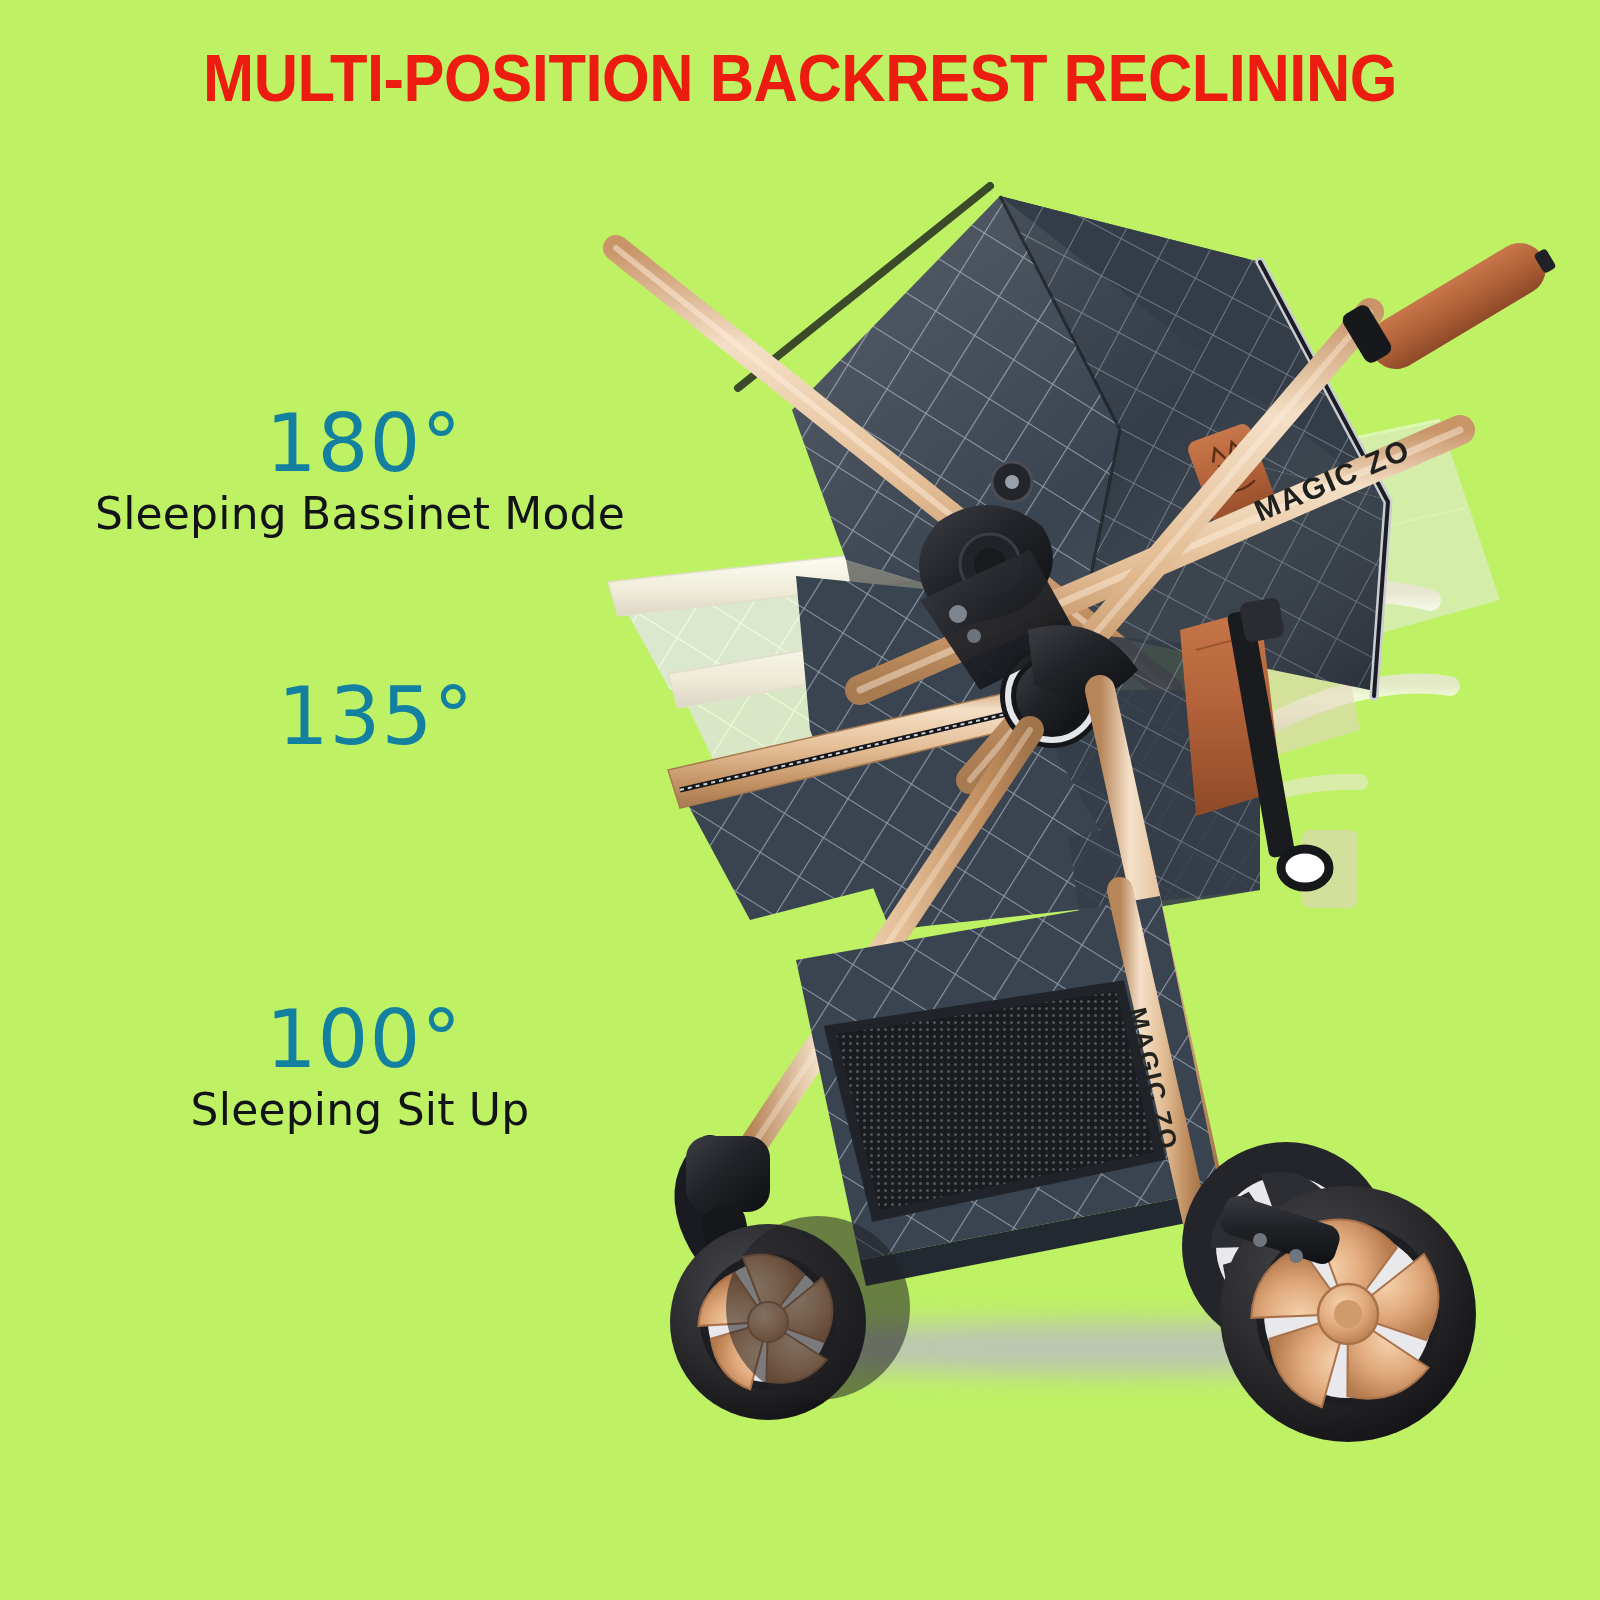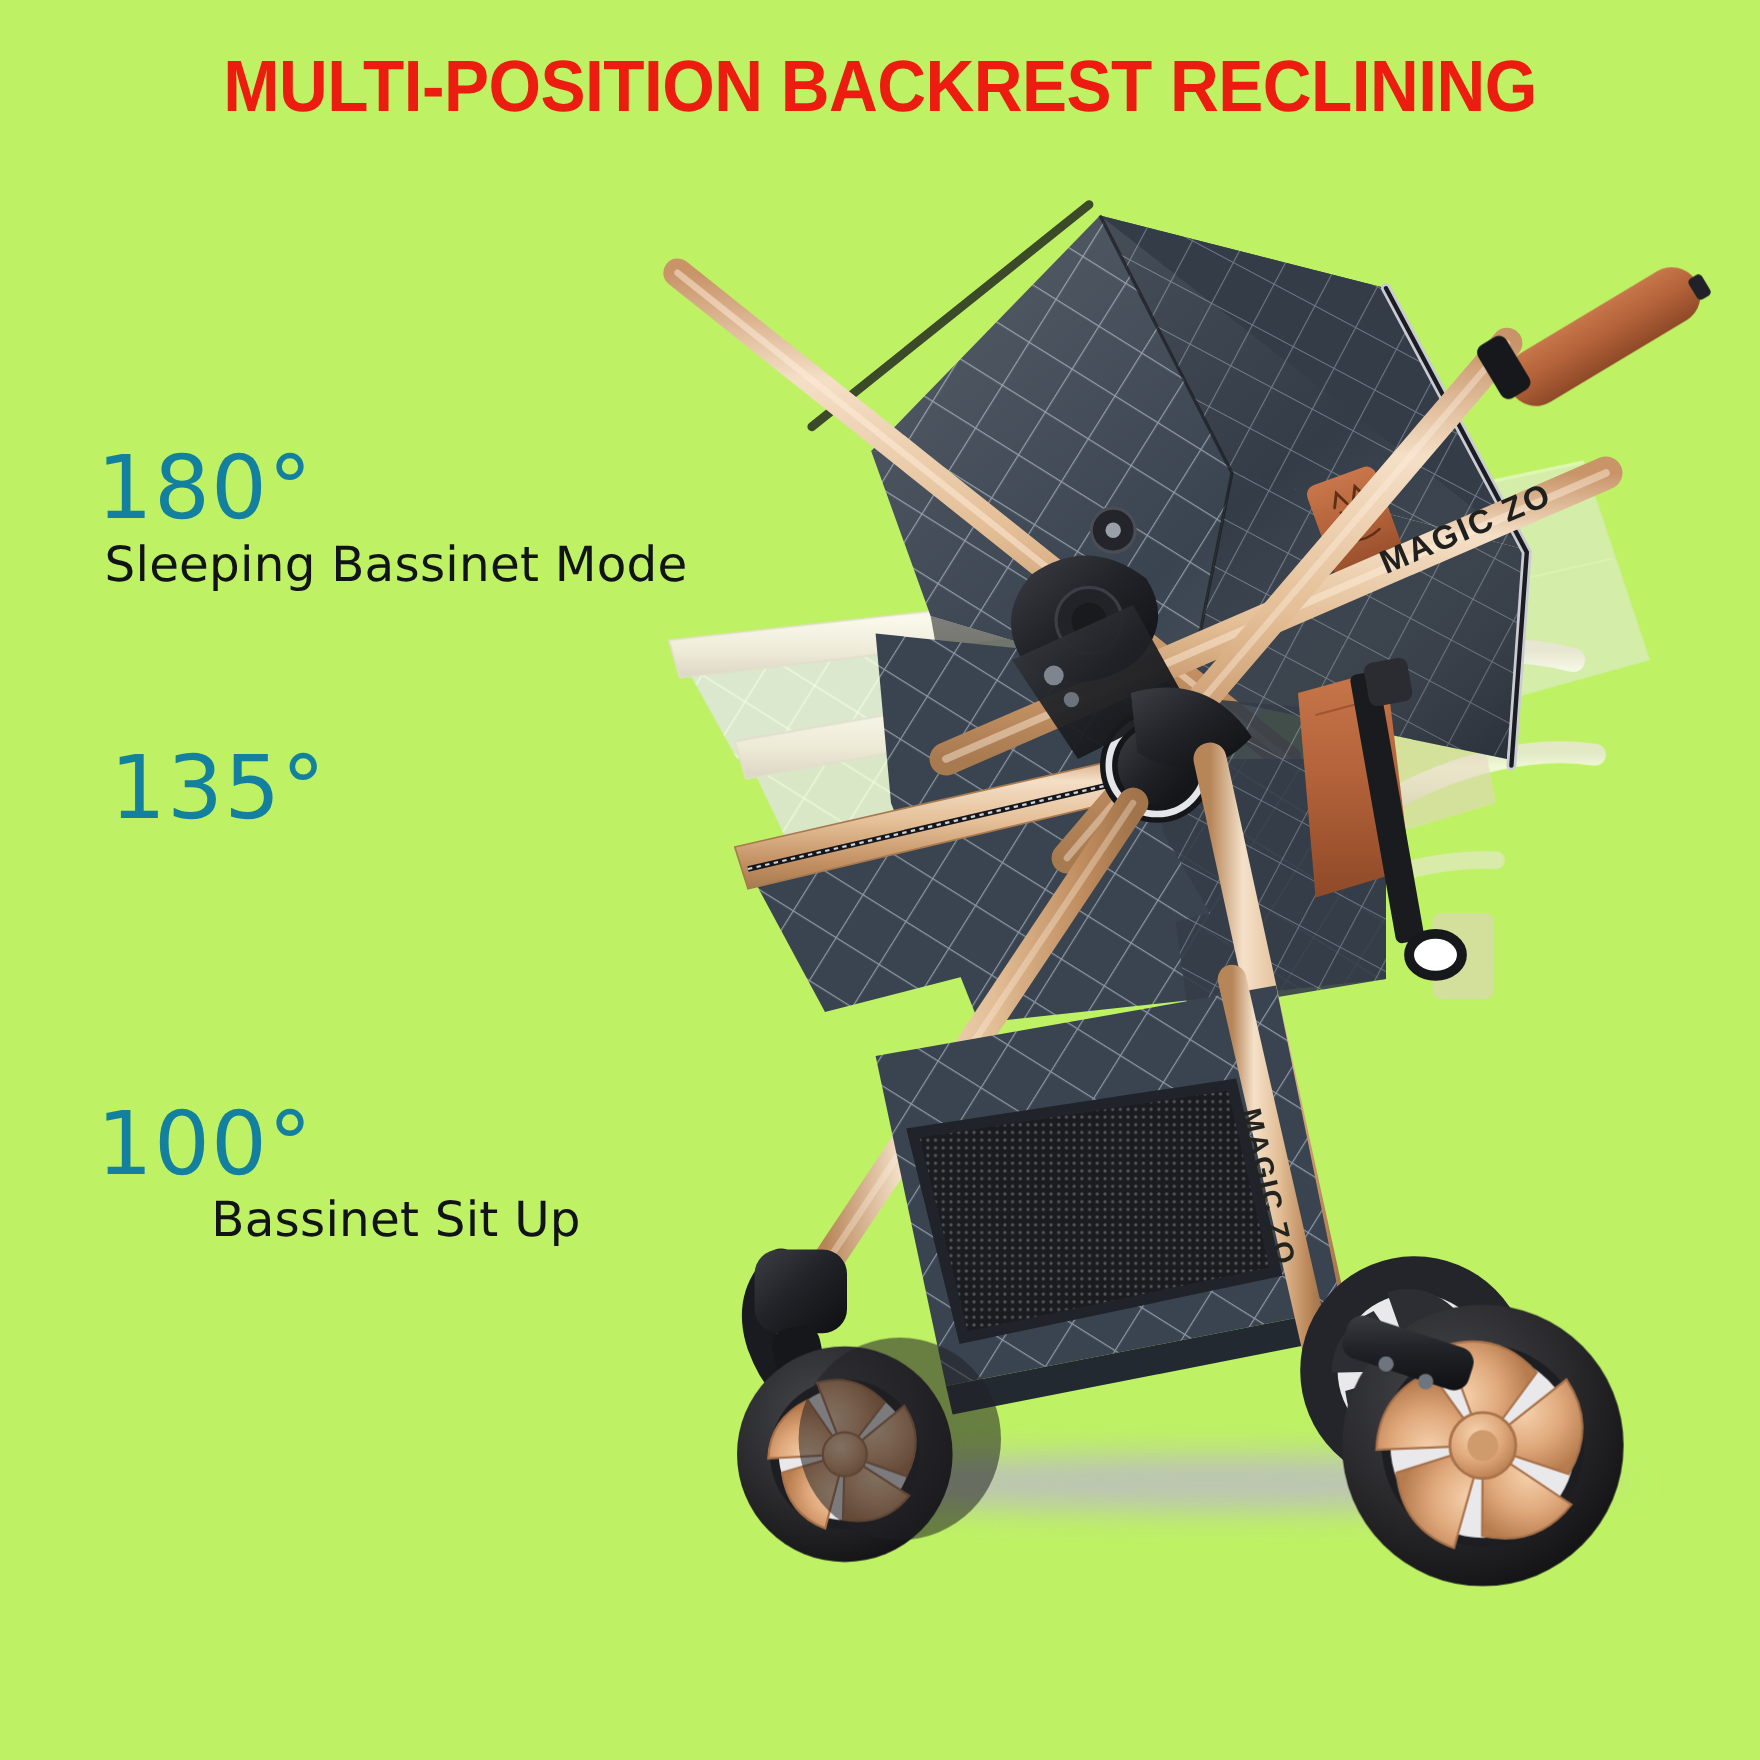--- a/index.html
+++ b/index.html
@@ -52,20 +52,21 @@
   .feature-2 { top: 596px; }
 
   .feature-angle {
     color: #14809f;
     font-size: 80px;
     line-height: 0.96;
     font-weight: 400;
     letter-spacing: 1px;
     padding-left: 8px;
     font-family: "DejaVu Sans", sans-serif;
+    text-align: center;
   }
   .feature-label {
     color: #111317;
     font-size: 44px;
     line-height: 1.05;
     margin-top: 8px;
     font-weight: 400;
     letter-spacing: 0.2px;
     font-family: "DejaVu Sans", sans-serif;
     text-align: center;
@@ -96,21 +97,21 @@
       <div class="feature-angle">180°</div>
       <div class="feature-label">Sleeping Bassinet Mode</div>
     </div>
 
     <div class="feature feature-1">
       <div class="feature-angle">135°</div>
     </div>
 
     <div class="feature feature-2">
       <div class="feature-angle">100°</div>
-      <div class="feature-label">Bassinet Sit Up</div>
+      <div class="feature-label">Sleeping Sit Up</div>
     </div>
 
   </div>
 
   <div class="product">
     <svg viewBox="0 0 1040 1320" xmlns="http://www.w3.org/2000/svg">
       <defs>
 
         <pattern id="quilt" width="46" height="46" patternUnits="userSpaceOnUse" patternTransform="rotate(32)">
           <rect width="46" height="46" fill="#3a4450"></rect>

